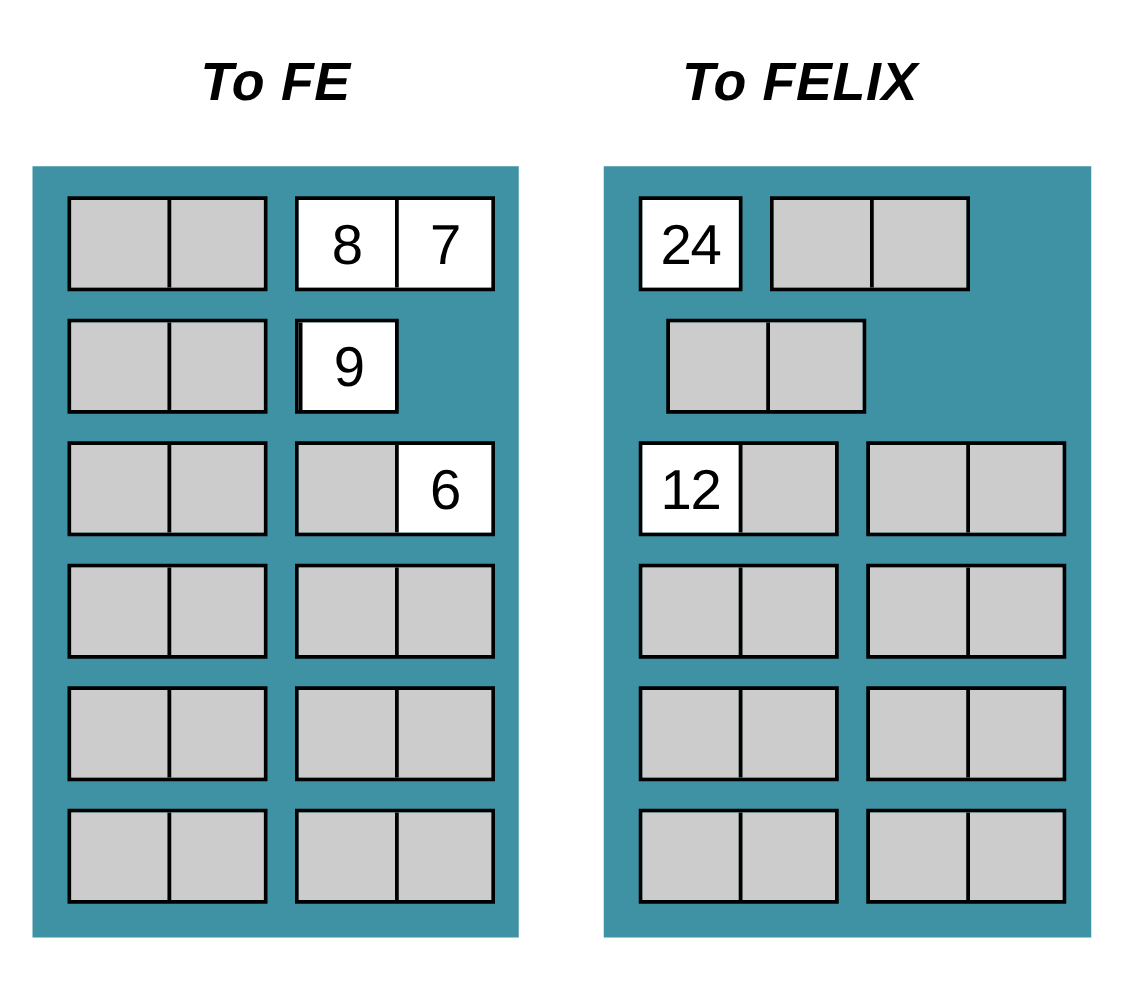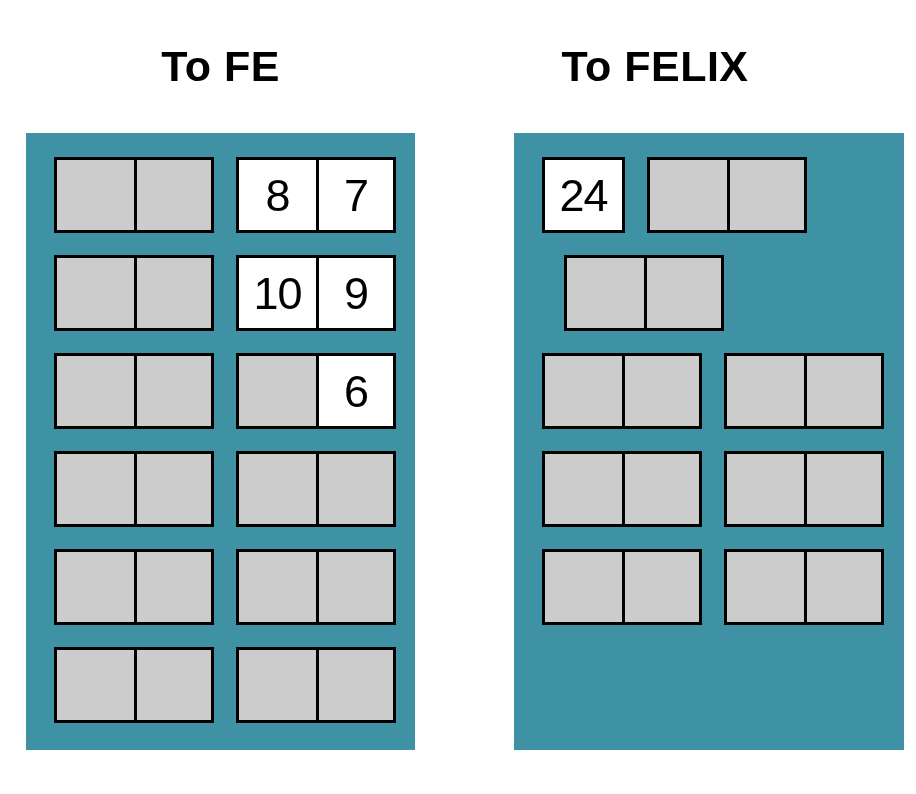--- a/index.html
+++ b/index.html
@@ -31,20 +31,21 @@
     top: 42px;
     left: 0;
     width: 100%;
     text-align: center;
     font-size: 43px;
     font-weight: bold;
     color: #000000;
     letter-spacing: 0.5px;
     line-height: 48px;
     white-space: nowrap;
+    font-style: italic;
   }
 
   .panel {
     position: absolute;
     top: 133px;
     background: #3f92a3;
     box-sizing: border-box;
   }
 
   .rows {
@@ -115,21 +116,20 @@
               <div class="cell filled">8</div>
               <div class="cell filled sep">7</div>
             </div>
           </div>
           <div class="row">
             <div class="pair">
               <div class="cell empty"></div>
               <div class="cell empty sep"></div>
             </div>
             <div class="pair gap-left">
-              <div class="cell filled">10</div>
               <div class="cell filled sep">9</div>
             </div>
           </div>
           <div class="row">
             <div class="pair">
               <div class="cell empty"></div>
               <div class="cell empty sep"></div>
             </div>
             <div class="pair gap-left">
               <div class="cell empty"></div>
@@ -162,34 +162,44 @@
               <div class="cell empty sep"></div>
             </div>
             <div class="pair gap-left">
               <div class="cell empty"></div>
               <div class="cell empty sep"></div>
             </div>
           </div>
         </div>
       </div>
     </div>
-    <div class="panel-group" style="left: 498px; width: 314px; height: 794px;">
+    <div class="panel-group" style="left: 483px; width: 314px; height: 794px;">
       <div class="panel-title">To FELIX</div>
-      <div class="panel" style="left: 0px; width: 390px; top: 133px; height: 617px; background: rgb(63, 146, 163); margin-left: 16px;">
+      <div class="panel" style="left: 0px; width: 390px; top: 133px; height: 617px; background: rgb(63, 146, 163);">
         <div class="rows">
           <div class="row">
             <div class="pair">
               <div class="cell filled">24</div>
             </div>
             <div class="pair gap-left">
               <div class="cell empty"></div>
               <div class="cell empty sep"></div>
             </div>
           </div>
           <div class="row">
+            <div class="pair gap-left">
+              <div class="cell empty"></div>
+              <div class="cell empty sep"></div>
+            </div>
+          </div>
+          <div class="row">
+            <div class="pair">
+              <div class="cell filled">12</div>
+              <div class="cell empty sep"></div>
+            </div>
             <div class="pair gap-left">
               <div class="cell empty"></div>
               <div class="cell empty sep"></div>
             </div>
           </div>
           <div class="row">
             <div class="pair">
               <div class="cell empty"></div>
               <div class="cell empty sep"></div>
             </div>

